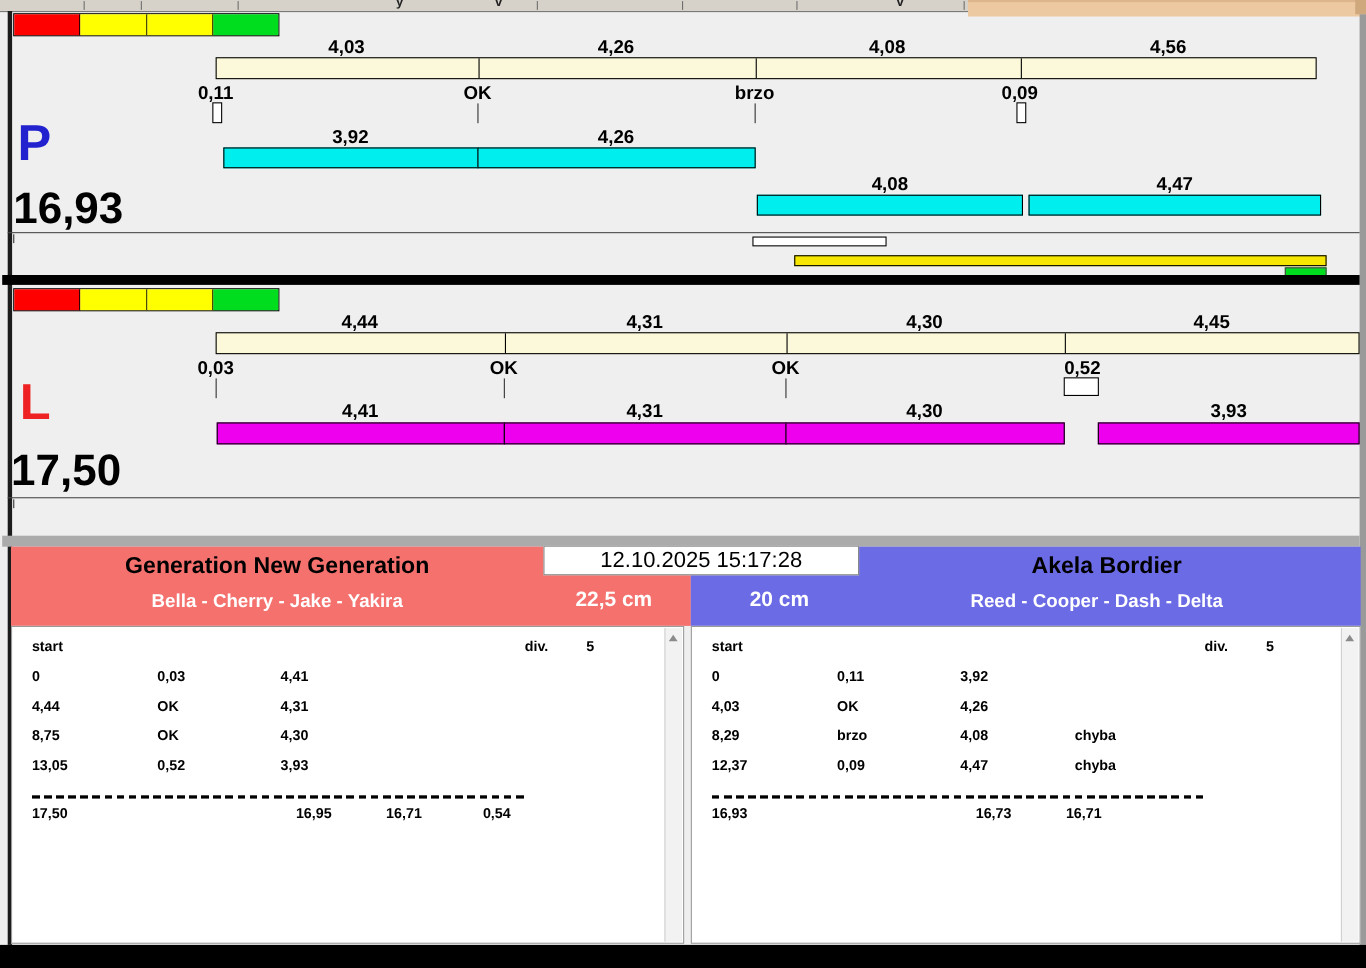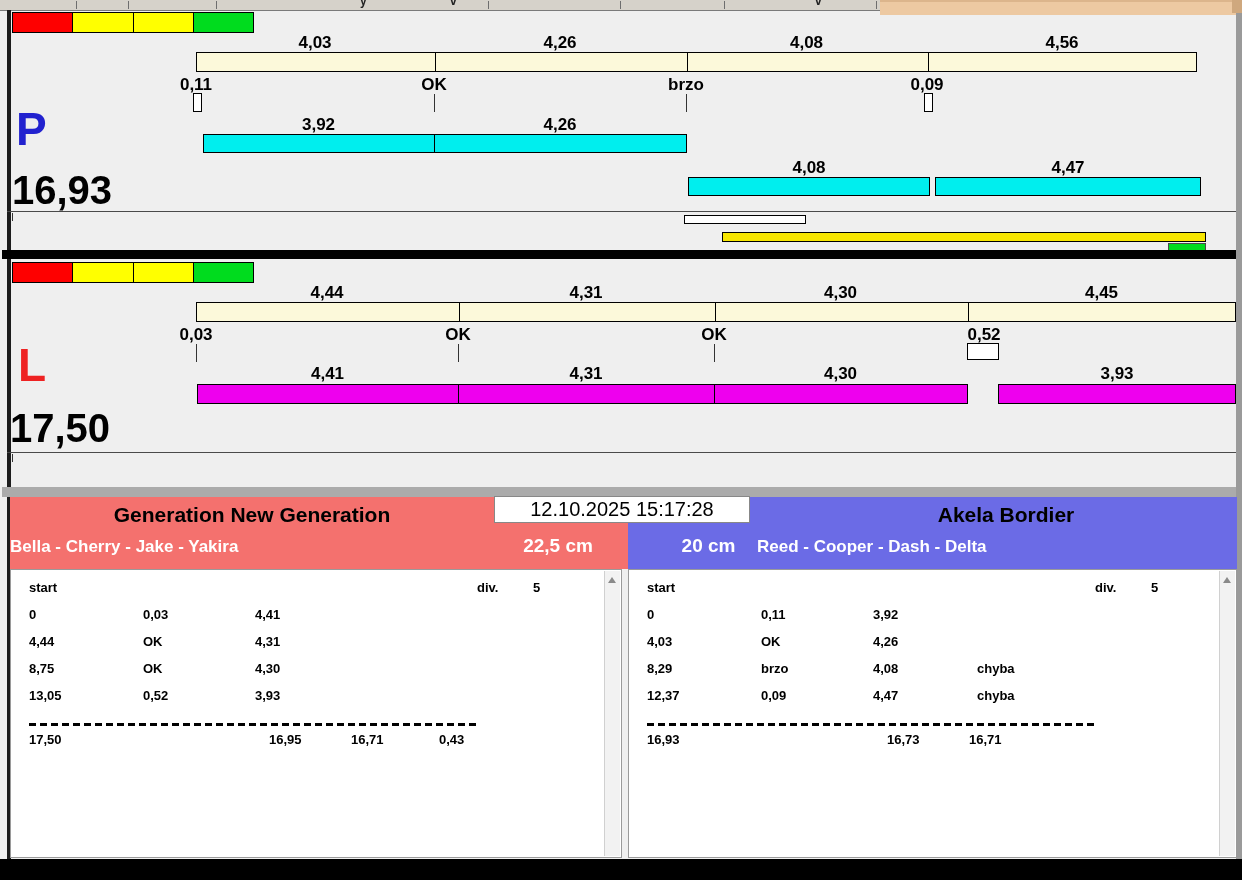--- a/index.html
+++ b/index.html
@@ -30,23 +30,23 @@
   .bar .vdiv{position:absolute;top:0;width:1px;height:100%;background:#000;}
   .tick{position:absolute;width:1px;height:18px;background:#333;}
   .fault-box{position:absolute;background:#fff;border:1px solid #000;box-sizing:border-box;}
   .lane-letter{position:absolute;font-size:46px;font-weight:bold;line-height:1;}
   .lane-total{position:absolute;font-size:40px;font-weight:bold;line-height:1;}
   
   .panel-header{position:absolute;height:72px;}
   .hdr-red{background:#f4716e;}
   .hdr-blue{background:#6b6be6;}
   .panel-title{position:absolute;top:6px;font-size:21px;font-weight:bold;color:#000;text-align:center;}
-  .panel-sub{position:absolute;top:40px;font-size:17px;font-weight:bold;color:#fff;text-align:left;}
+  .panel-sub{position:absolute;top:40px;font-size:17px;font-weight:bold;color:#fff;text-align:center;}
   .panel-cm{position:absolute;top:38px;font-size:19px;font-weight:bold;color:#fff;text-align:center;}
-  .datetime{position:absolute;left:494px;top:496px;width:256px;height:27px;background:#fff;border:1px solid #888;
+  .datetime{position:absolute;left:494px;top:496px;width:287px;height:27px;background:#fff;border:1px solid #888;
             box-sizing:border-box;font-size:20px;text-align:center;line-height:25px;}
   .table-area{position:absolute;top:569px;height:289px;background:#fff;border:1px solid #9a9a9a;box-sizing:border-box;}
   .tbl{position:absolute;left:10px;top:10px;right:20px;bottom:4px;font-size:13px;font-weight:bold;}
   .trow{position:relative;height:27px;}
   .trow span{position:absolute;white-space:nowrap;}
   .c1{left:8px;}.c2{left:122px;}.c3{left:234px;}.c4{left:338px;}
   .cdivl{left:456px;}.cdivn{left:512px;}
   .t1{left:8px;}.t2{left:248px;}.t3{left:330px;}.t4{left:418px;}
   .sep{margin:8px 0 6px 8px;width:448px;height:3px;
        background:repeating-linear-gradient(90deg,#000 0 7px,transparent 7px 11px);}
@@ -218,21 +218,21 @@
         <span class="c1">13,05</span>
         <span class="c2">0,52</span>
         <span class="c3">3,93</span>
         <span class="c4"></span>
       </div>
       <div class="sep"></div>
       <div class="trow">
         <span class="t1">17,50</span>
         <span class="t2">16,95</span>
         <span class="t3">16,71</span>
-        <span class="t4">0,43</span>
+        <span class="t4">0,54</span>
       </div>
     </div>
     <div class="scrollbar">
       <div class="scroll-up">
           <div class="tri-up"></div>
         </div>
     </div>
   </div>
 
   <div class="table-area" style="left:628px;width:609px">

